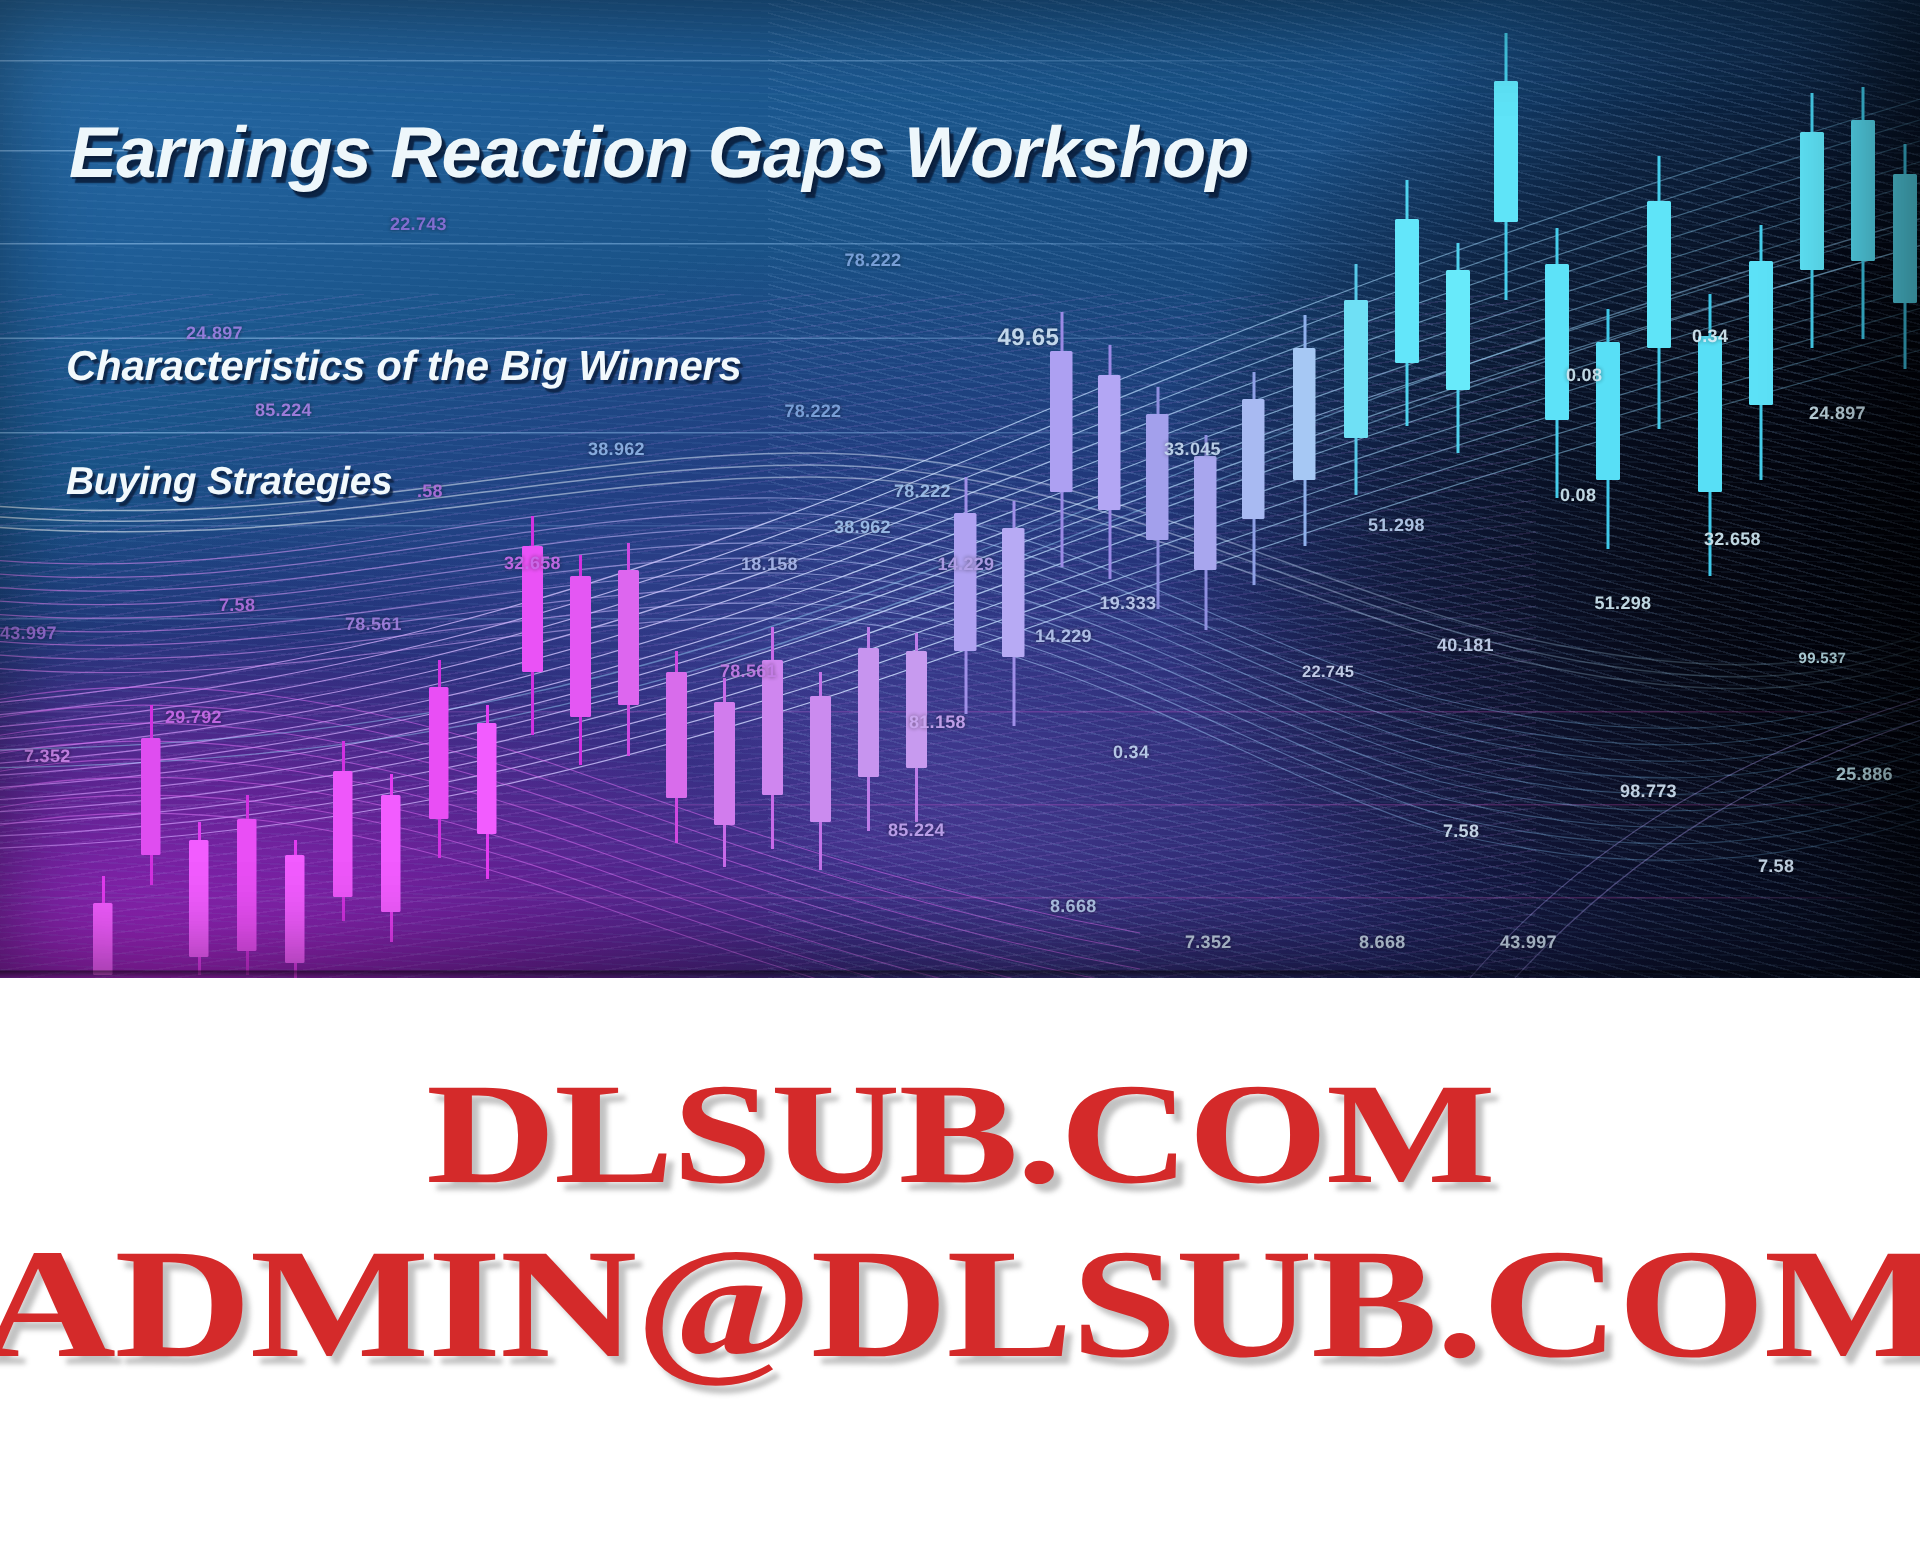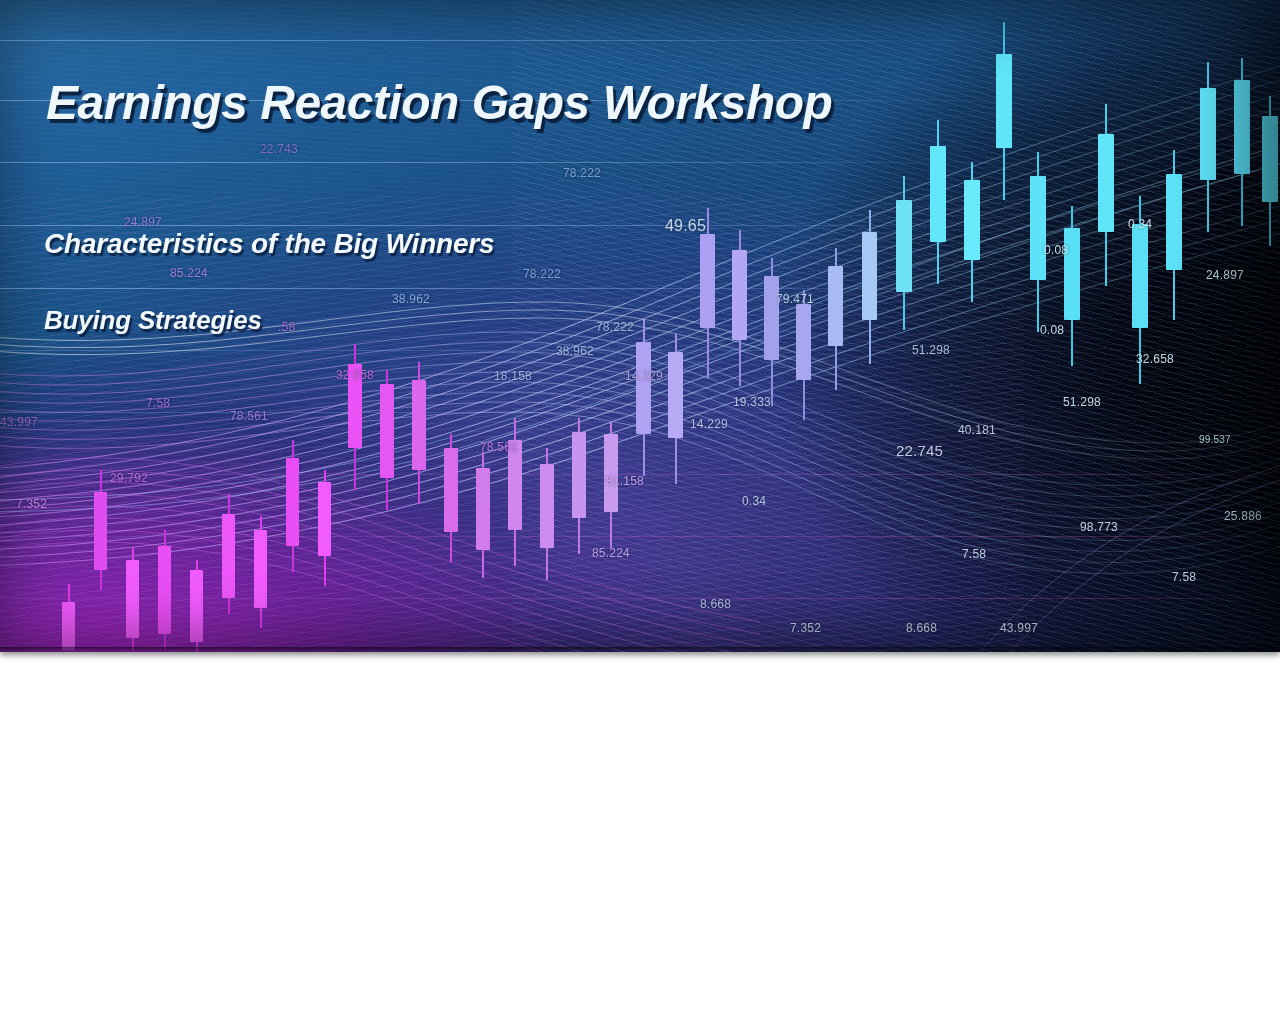--- a/index.html
+++ b/index.html
@@ -55,21 +55,21 @@
   .wavewrap svg{position:absolute;left:0;top:0;}
 
   
   .candle{position:absolute;}
   .candle .wick{position:absolute;left:50%;transform:translateX(-50%);width:2px;}
   .candle .body{position:absolute;left:0;right:0;border-radius:1px;}
 
   
   .vlabel{
     position:absolute;font-family:"Liberation Sans", sans-serif;
-    font-weight:400;white-space:nowrap;letter-spacing:.2px;
+    font-weight:700;white-space:nowrap;letter-spacing:.2px;
     text-shadow:0 0 3px rgba(0,0,0,.5);
   }
 
   
   .titleblock{position:absolute;left:0;top:0;width:100%;}
   .title-main{
     position:absolute;left:46px;top:75px;
     font-size:48px;font-weight:700;font-style:italic;
     color:#eef7fb;letter-spacing:-0.5px;
     text-shadow:3px 4px 1px rgba(8,26,54,0.85), 1px 1px 0 rgba(8,26,54,0.6);
@@ -375,37 +375,37 @@
           <div class="vlabel" style="left: 260px; top: 142px; color: rgb(138, 111, 214); font-size: 12px; opacity: 0.92;">22.743</div>
           <div class="vlabel" style="left: 563px; top: 166px; color: rgb(127, 165, 221); font-size: 12px; opacity: 0.92;">78.222</div>
           <div class="vlabel" style="left: 124px; top: 215px; color: rgb(155, 127, 224); font-size: 12px; opacity: 0.92;">24.897</div>
           <div class="vlabel" style="left: 665px; top: 217px; color: rgb(207, 227, 244); font-size: 16px; opacity: 0.92;">49.65</div>
           <div class="vlabel" style="left: 170px; top: 266px; color: rgb(167, 127, 224); font-size: 12px; opacity: 0.92;">85.224</div>
           <div class="vlabel" style="left: 523px; top: 267px; color: rgb(127, 165, 221); font-size: 12px; opacity: 0.92;">78.222</div>
           <div class="vlabel" style="left: 1128px; top: 217px; color: rgb(216, 236, 246); font-size: 12px; opacity: 0.92;">0.34</div>
           <div class="vlabel" style="left: 1206px; top: 268px; color: rgb(207, 232, 242); font-size: 12px; opacity: 0.92;">24.897</div>
           <div class="vlabel" style="left: 1044px; top: 243px; color: rgb(207, 232, 242); font-size: 12px; opacity: 0.92;">0.08</div>
           <div class="vlabel" style="left: 392px; top: 292px; color: rgb(143, 179, 228); font-size: 12px; opacity: 0.92;">38.962</div>
-          <div class="vlabel" style="left: 776px; top: 292px; color: rgb(196, 216, 239); font-size: 12px; opacity: 0.92;">79.471</div>
+          <div class="vlabel" style="left: 776px; top: 292px; color: rgb(196, 216, 239); font-size: 12px; opacity: 0.92;">33.045</div>
           <div class="vlabel" style="left: 596px; top: 320px; color: rgb(159, 192, 234); font-size: 12px; opacity: 0.92;">78.222</div>
           <div class="vlabel" style="left: 912px; top: 343px; color: rgb(183, 205, 236); font-size: 12px; opacity: 0.92;">51.298</div>
           <div class="vlabel" style="left: 278px; top: 320px; color: rgb(176, 111, 220); font-size: 12px; opacity: 0.92;">.58</div>
           <div class="vlabel" style="left: 1040px; top: 323px; color: rgb(207, 232, 242); font-size: 12px; opacity: 0.92;">0.08</div>
           <div class="vlabel" style="left: 556px; top: 344px; color: rgb(159, 192, 234); font-size: 12px; opacity: 0.92;">38.962</div>
           <div class="vlabel" style="left: 1136px; top: 352px; color: rgb(207, 232, 242); font-size: 12px; opacity: 0.92;">32.658</div>
           <div class="vlabel" style="left: 336px; top: 368px; color: rgb(200, 106, 232); font-size: 12px; opacity: 0.92;">32.658</div>
           <div class="vlabel" style="left: 494px; top: 369px; color: rgb(169, 184, 234); font-size: 12px; opacity: 0.92;">18.158</div>
           <div class="vlabel" style="left: 625px; top: 369px; color: rgb(179, 160, 232); font-size: 12px; opacity: 0.92;">14.229</div>
           <div class="vlabel" style="left: 733px; top: 395px; color: rgb(192, 205, 238); font-size: 12px; opacity: 0.92;">19.333</div>
           <div class="vlabel" style="left: 1063px; top: 395px; color: rgb(207, 232, 242); font-size: 12px; opacity: 0.92;">51.298</div>
           <div class="vlabel" style="left: 146px; top: 396px; color: rgb(176, 111, 220); font-size: 12px; opacity: 0.92;">7.58</div>
           <div class="vlabel" style="left: 690px; top: 417px; color: rgb(184, 199, 238); font-size: 12px; opacity: 0.92;">14.229</div>
           <div class="vlabel" style="left: 230px; top: 409px; color: rgb(160, 127, 220); font-size: 12px; opacity: 0.92;">78.561</div>
           <div class="vlabel" style="left: 0px; top: 415px; color: rgb(154, 111, 214); font-size: 12px; opacity: 0.92;">43.997</div>
-          <div class="vlabel" style="left: 896px; top: 442px; color: rgb(207, 217, 242); font-size: 15px; opacity: 0.92;">22.745</div>
+          <div class="vlabel" style="left: 868px; top: 442px; color: rgb(207, 217, 242); font-size: 11px; opacity: 0.92;">22.745</div>
           <div class="vlabel" style="left: 958px; top: 423px; color: rgb(198, 212, 239); font-size: 12px; opacity: 0.92;">40.181</div>
           <div class="vlabel" style="left: 1199px; top: 434px; color: rgb(191, 228, 238); font-size: 10px; opacity: 0.92;">99.537</div>
           <div class="vlabel" style="left: 480px; top: 440px; color: rgb(195, 124, 230); font-size: 12px; opacity: 0.92;">78.561</div>
           <div class="vlabel" style="left: 110px; top: 471px; color: rgb(200, 106, 232); font-size: 12px; opacity: 0.92;">29.792</div>
           <div class="vlabel" style="left: 606px; top: 474px; color: rgb(201, 166, 239); font-size: 12px; opacity: 0.92;">81.158</div>
           <div class="vlabel" style="left: 742px; top: 494px; color: rgb(191, 211, 238); font-size: 12px; opacity: 0.92;">0.34</div>
           <div class="vlabel" style="left: 16px; top: 497px; color: rgb(208, 138, 238); font-size: 12px; opacity: 0.92;">7.352</div>
           <div class="vlabel" style="left: 1224px; top: 509px; color: rgb(191, 228, 238); font-size: 12px; opacity: 0.92;">25.886</div>
           <div class="vlabel" style="left: 1080px; top: 520px; color: rgb(207, 224, 240); font-size: 12px; opacity: 0.92;">98.773</div>
           <div class="vlabel" style="left: 592px; top: 546px; color: rgb(194, 166, 238); font-size: 12px; opacity: 0.92;">85.224</div>
@@ -422,14 +422,18 @@
       <div class="titleblock">
         <div class="title-main">Earnings Reaction Gaps Workshop</div>
         <div class="title-sub1">Characteristics of the Big Winners</div>
         <div class="title-sub2">Buying Strategies</div>
       </div>
 
       <div class="bannershade"></div>
     </div>
   </div>
 
+  <div class="watermarks">
+    <div class="wm wm-site" style="color: rgb(212, 42, 42);">DLSUB.COM</div>
+    <div class="wm wm-mail" style="color: rgb(212, 42, 42);">ADMIN@DLSUB.COM</div>
+  </div>
 
 </div>
 
 </body></html>

